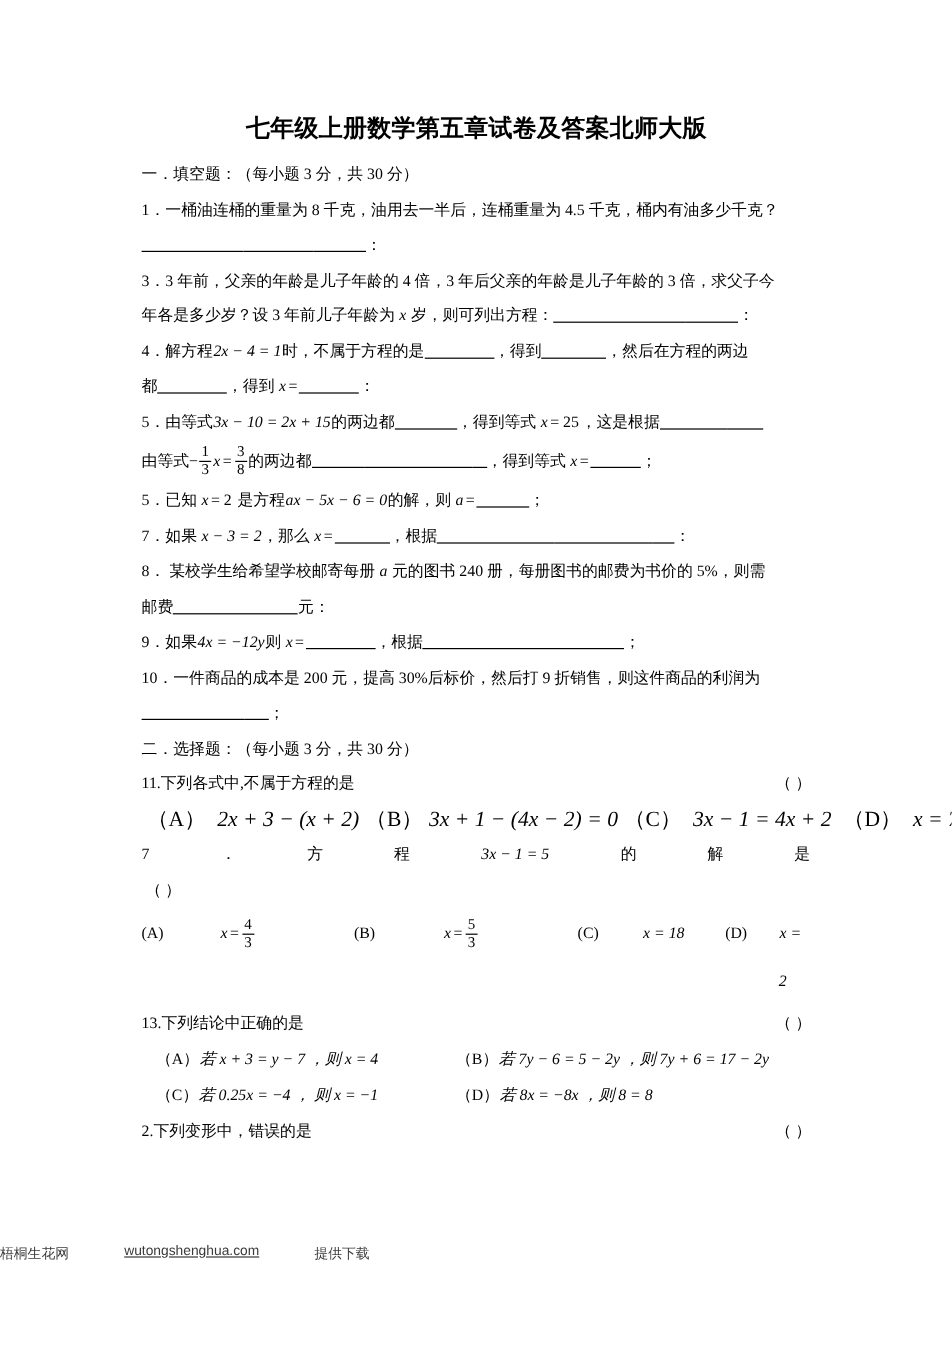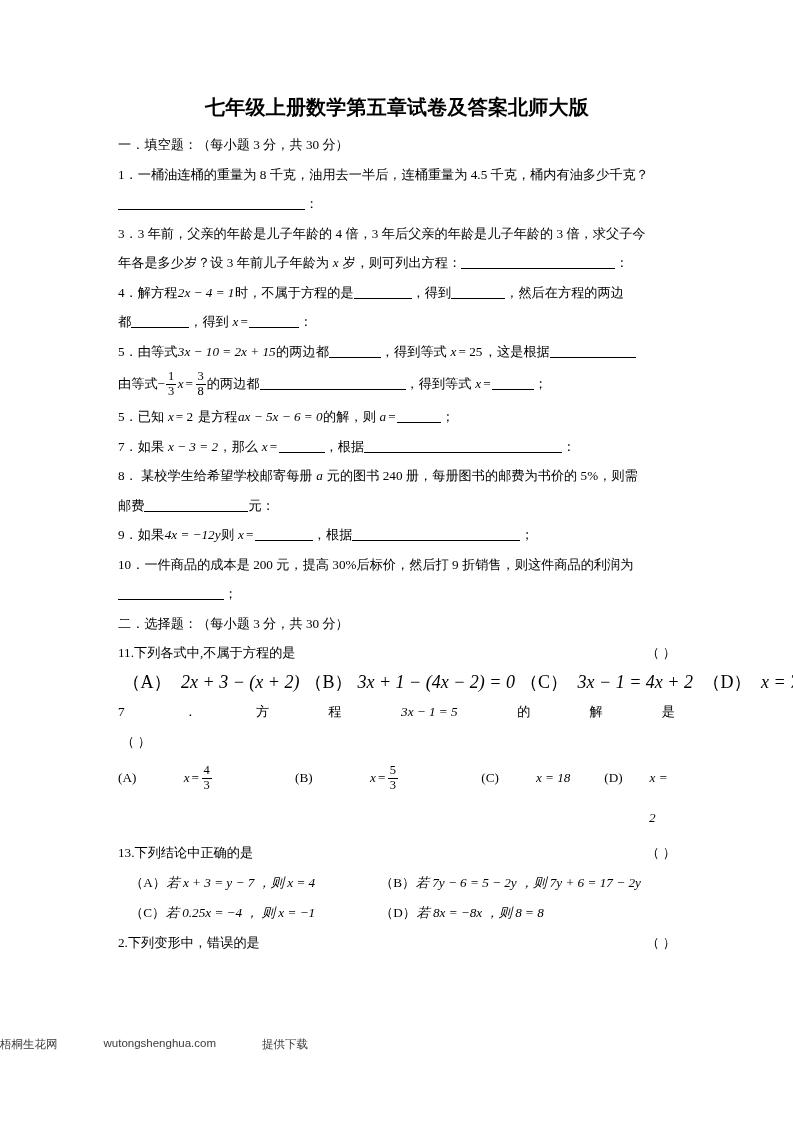--- a/index.html
+++ b/index.html
@@ -96,21 +96,21 @@
     left: 0;
     top: 1037px;
     width: 793px;
     display: flex;
     justify-content: flex-start;
     gap: 46px;
     font-size: 11.5px;
     color: #3a3a3a;
     font-family: "Liberation Sans", "DejaVu Sans", sans-serif;
   }
-  .footer .site { font-family: "Liberation Sans","DejaVu Sans",sans-serif; }
+  .footer .site { font-family: "Liberation Sans","DejaVu Sans",sans-serif; text-decoration: underline; }
   .rq { float: right; }
 </style>
 </head>
 <body>
 
 <div class="page">
   <div class="content">
 
     <h1 class="doc-title">七年级上册数学第五章试卷及答案北师大版</h1>
 

